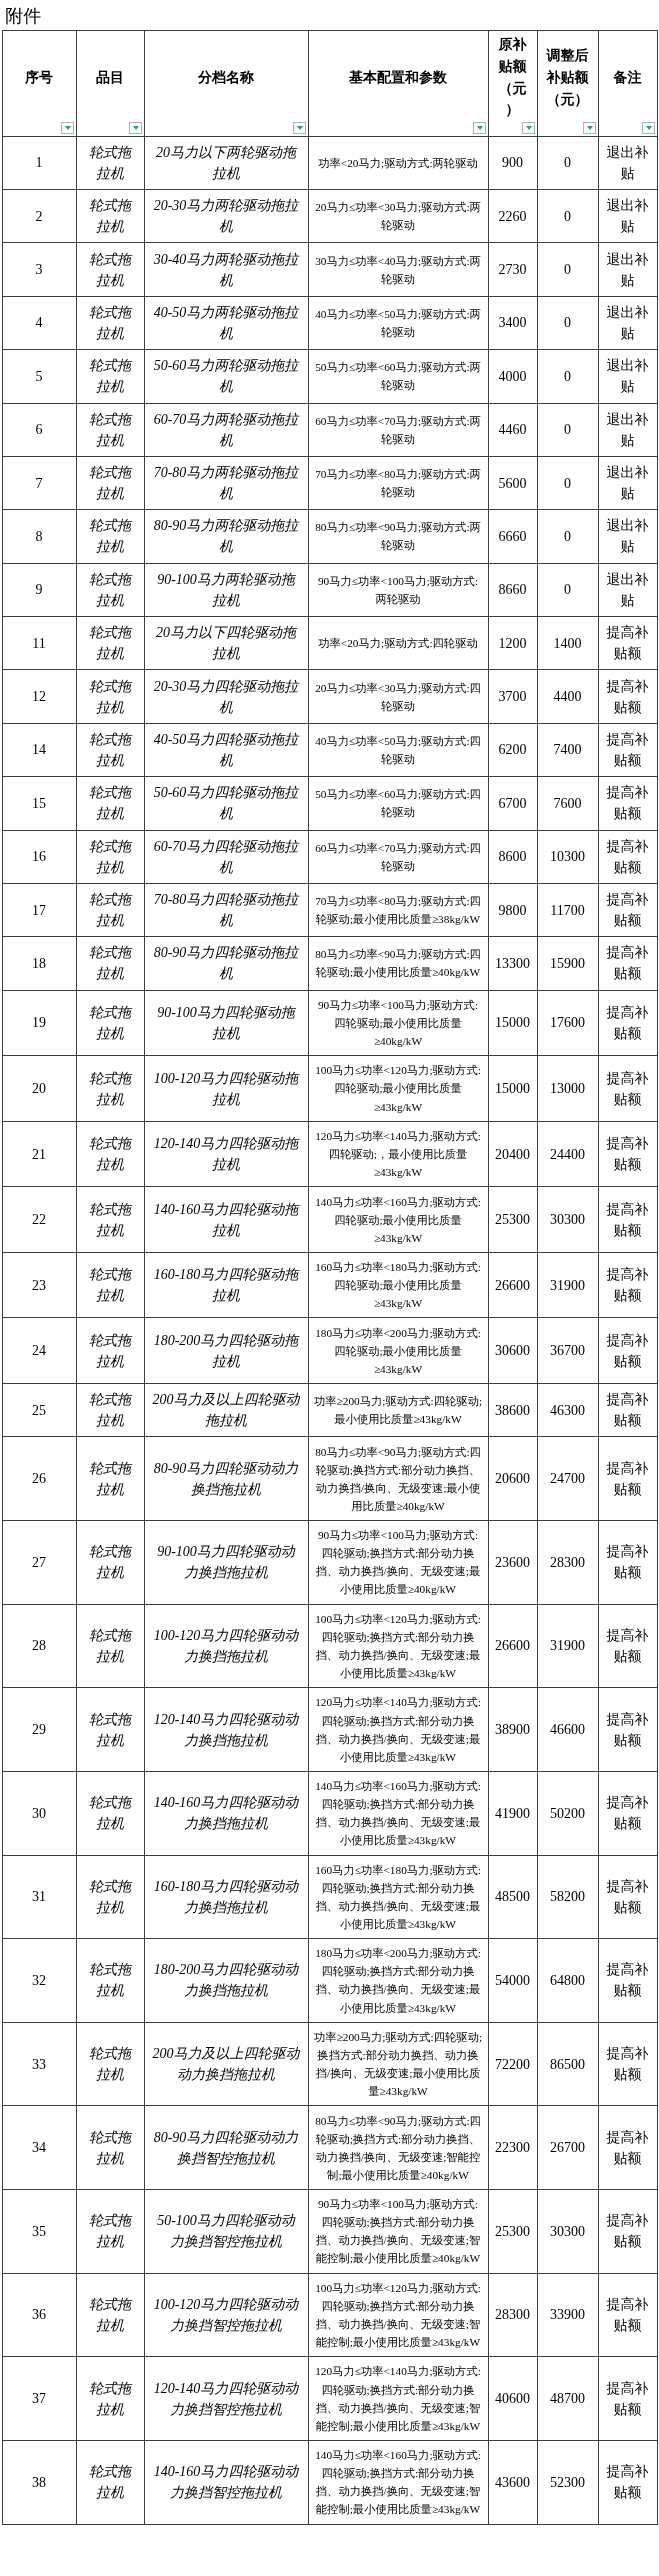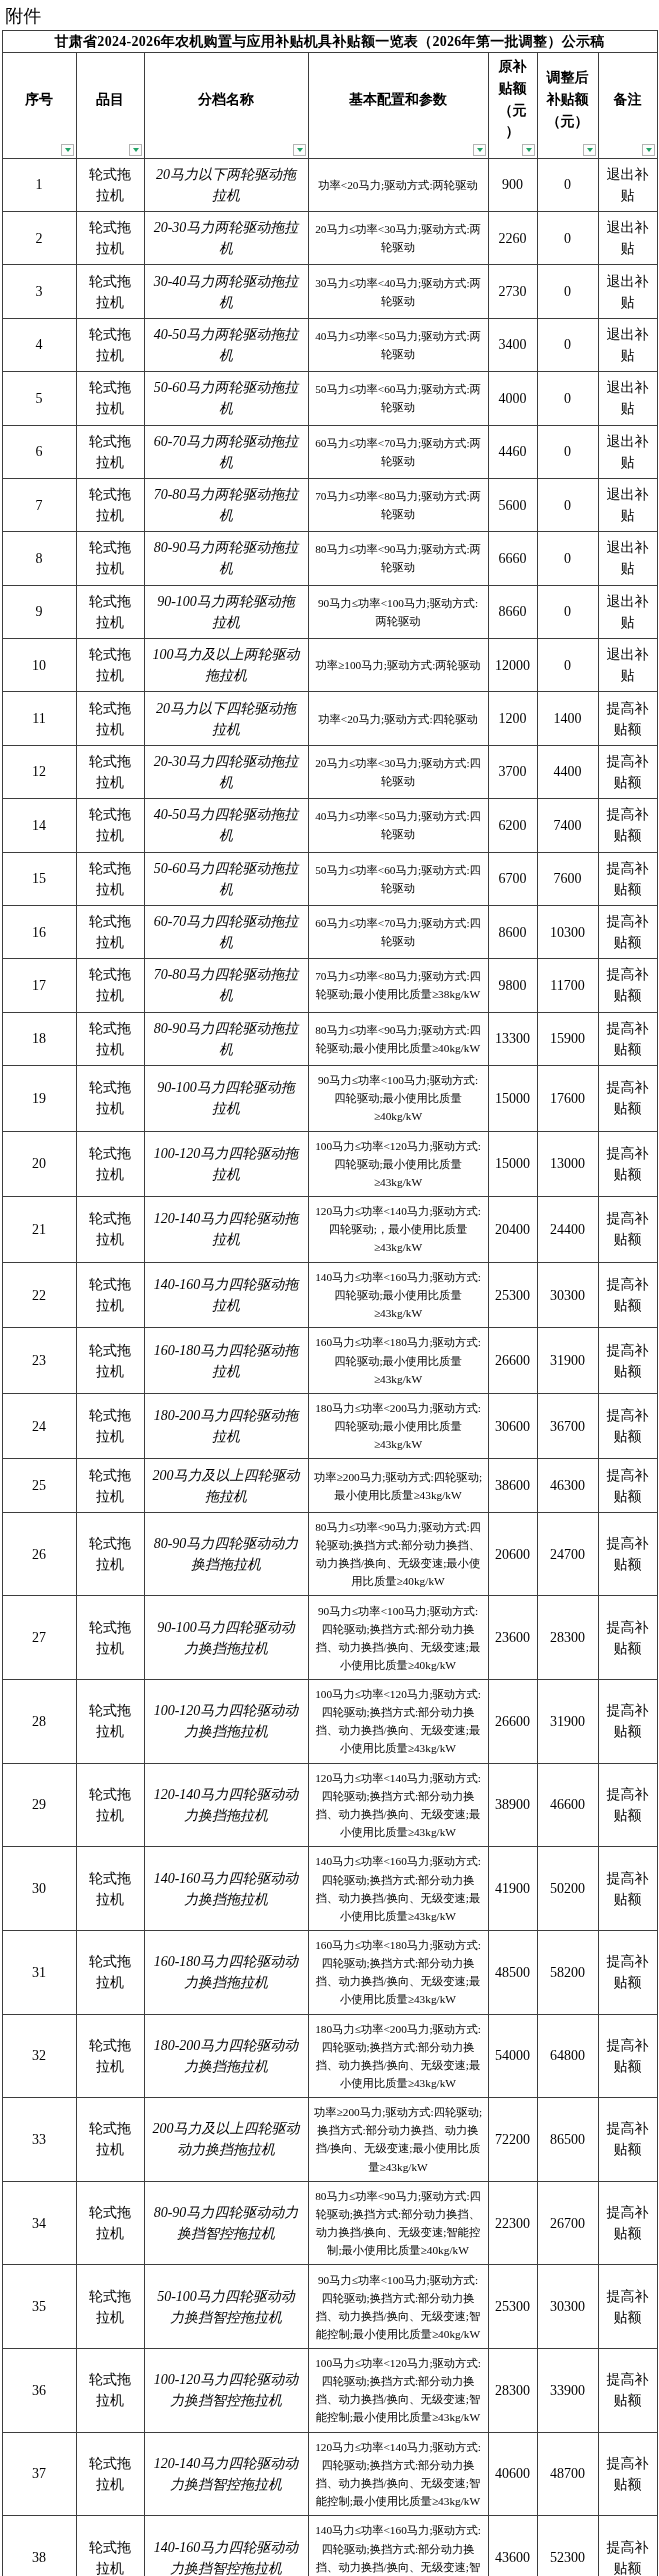--- a/index.html
+++ b/index.html
@@ -59,21 +59,21 @@
     border-right:3.1px solid transparent;
     border-top:4.1px solid #21a366;
   }
   td.cell {
     text-align:center;
     vertical-align:middle;
     font-size:14px;
     line-height:1.5;
     padding:5.2px 4.1px;
   }
-  td.c-cat    { padding:5.2px 7.2px; }
+  td.c-cat    { padding:5.2px 7.2px;font-style:italic; }
   td.c-tier   { padding:5.2px 6.2px;font-style:italic; }
   td.c-config { font-size:11.3px; line-height:1.6; padding:5.2px 5.2px; word-break:break-all; }
   td.c-orig, td.c-adj { padding:5.2px 2.1px; }
   td.c-remark { padding:5.2px 7.7px;margin-left:44px; }
 </style>
 </head>
 <body>
 
 <div class="attachment">附件</div>
 
@@ -81,23 +81,20 @@
   <colgroup>
     <col style="width:74px">
       <col style="width:68px">
       <col style="width:164px">
     <col style="width:180px">
       <col style="width:49px">
       <col style="width:61px">
       <col style="width:59px">
   </colgroup>
   <thead>
-    <tr>
-      <td colspan="7" class="title-cell">甘肃省2024-2026年农机购置与应用补贴机具补贴额一览表（2026年第一批调整）公示稿</td>
-    </tr>
     <tr id="header-row">
         <th class="header-cell"><span>序号</span><div class="filter-btn">
             <span class="filter-tri"></span>
           </div></th>
         <th class="header-cell"><span>品目</span><div class="filter-btn">
             <span class="filter-tri"></span>
           </div></th>
         <th class="header-cell"><span>分档名称</span><div class="filter-btn">
             <span class="filter-tri"></span>
           </div></th>
@@ -187,29 +184,20 @@
         <td class="cell c-orig">6660</td>
         <td class="cell c-adj">0</td>
         <td class="cell c-remark">退出补贴</td>
       </tr>
       <tr>
         <td class="cell c-no">9</td>
         <td class="cell c-cat">轮式拖拉机</td>
         <td class="cell c-tier">90-100马力两轮驱动拖拉机</td>
         <td class="cell c-config">90马力≤功率&lt;100马力;驱动方式:两轮驱动</td>
         <td class="cell c-orig">8660</td>
-        <td class="cell c-adj">0</td>
-        <td class="cell c-remark">退出补贴</td>
-      </tr>
-      <tr>
-        <td class="cell c-no">10</td>
-        <td class="cell c-cat">轮式拖拉机</td>
-        <td class="cell c-tier">100马力及以上两轮驱动拖拉机</td>
-        <td class="cell c-config">功率≥100马力;驱动方式:两轮驱动</td>
-        <td class="cell c-orig">12000</td>
         <td class="cell c-adj">0</td>
         <td class="cell c-remark">退出补贴</td>
       </tr>
       <tr>
         <td class="cell c-no">11</td>
         <td class="cell c-cat">轮式拖拉机</td>
         <td class="cell c-tier">20马力以下四轮驱动拖拉机</td>
         <td class="cell c-config">功率&lt;20马力;驱动方式:四轮驱动</td>
         <td class="cell c-orig">1200</td>
         <td class="cell c-adj">1400</td>

